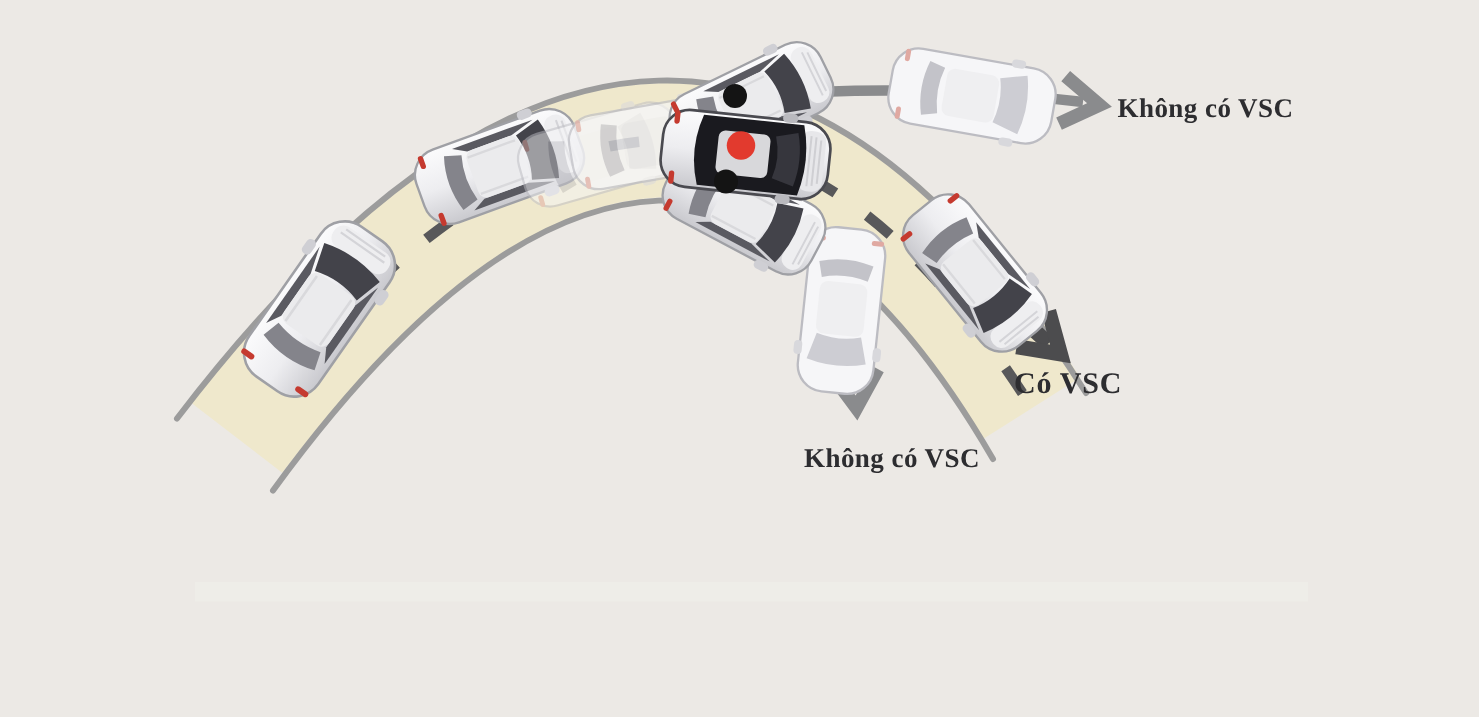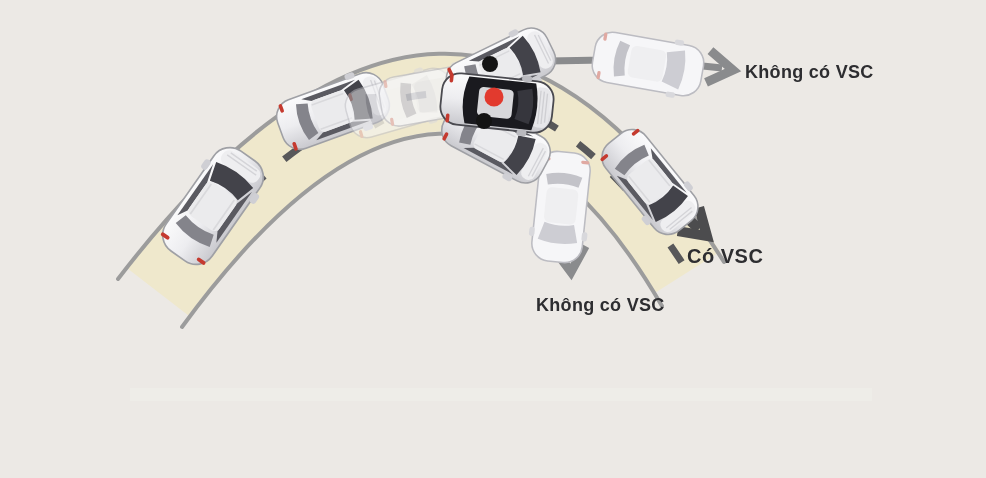--- a/index.html
+++ b/index.html
@@ -1,26 +1,26 @@
 <!DOCTYPE html>
 <html><head>
 <meta charset="utf-8">
 <style>
   html,body { margin:0; padding:0; background:#ECE9E5; }
   .stage {
     position:relative; width:986px; height:478px;
     background:#ECE9E5; overflow:hidden;
-    font-family:Liberation Sans, sans-serif;
+    font-family:Liberation Serif, serif;
   }
   .stage svg { position:absolute; left:0; top:0; }
   .label {
     position:absolute; font-weight:bold; color:#2D2D30;
     font-size:18px; letter-spacing:.3px; white-space:nowrap;
   }
-  .label.big { font-size:20px; letter-spacing:.5px;margin-left:11px; }
+  .label.big { font-size:20px; letter-spacing:.5px; }
   .ghost-50 { opacity:.5; }
   .ghost-65 { opacity:.65; }
 </style>
 </head>
 <body>
 
 <div class="stage">
 
   <svg width="986" height="478" viewBox="0 0 986 478">
     <defs>

